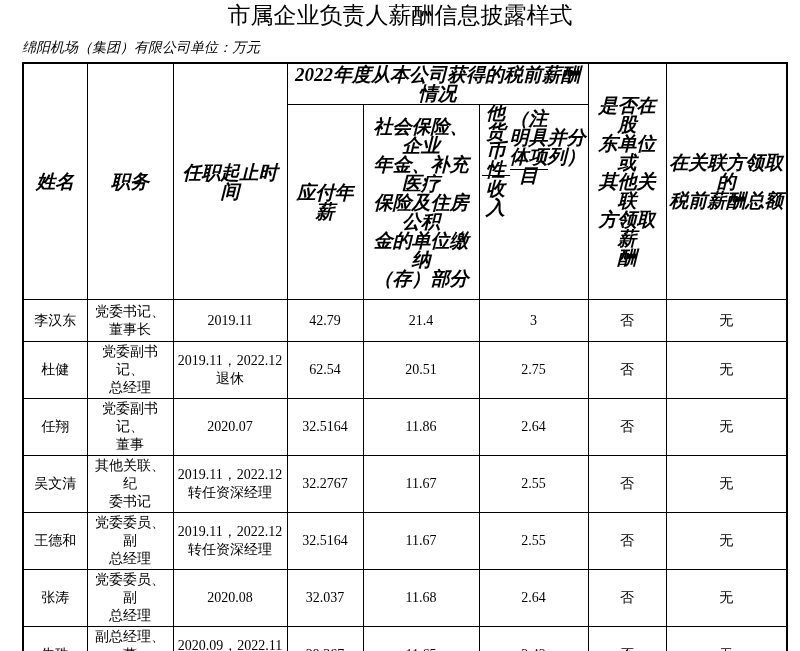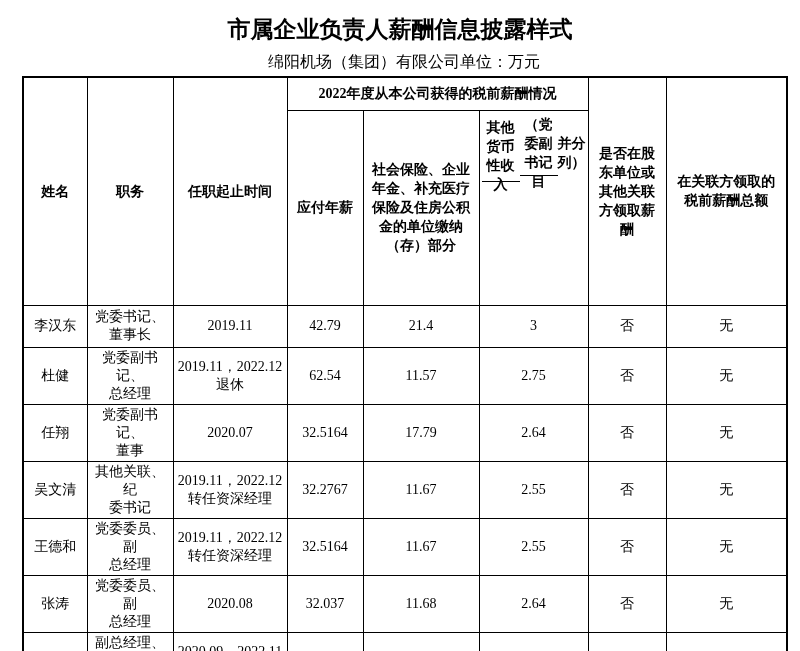--- a/index.html
+++ b/index.html
@@ -10,54 +10,56 @@
     font-family: "Liberation Serif", "DejaVu Serif", serif;
   }
   .page {
     width: 800px;
     height: 651px;
     background: #ffffff;
     overflow: hidden;
     box-sizing: border-box;
   }
   .doc-title {
-    margin-top: 16px;
+    margin-top: 2px;
     text-align: center;
     font-size: 23px;
-    font-weight: bold;
+    font-weight: normal;
     line-height: 28px;
   }
   .subline {
     width: 764px;
     margin: 9px 14px 5px 22px;
     display: flex;
-    justify-content: center;
+    justify-content: flex-start;
     align-items: flex-end;
-    font-size: 16px;
+    font-size: 14px;
     line-height: 18px;
+    font-style: italic;
   }
   table.salary {
     margin-left: 22px;
     width: 764px;
     border-collapse: collapse;
     table-layout: fixed;
     border: 2px solid #000;
   }
   table.salary th, table.salary td {
     border: 1px solid #000;
     text-align: center;
     vertical-align: middle;
     padding: 1px 2px;
     white-space: pre-line;
     overflow: hidden;
   }
   table.salary th {
     font-weight: bold;
-    font-size: 14px;
+    font-size: 19px;
     line-height: 19px;
+    font-style: italic;
   }
   table.salary td {
     font-size: 14px;
     line-height: 18px;
   }
   tr.hdr-top   { height: 33px; }
   tr.hdr-sub   { height: 154px; }
   tr.data-row  { height: 42px; }
   td.c-pos, td.c-term { font-size: 13px; line-height: 17px; padding: 1px 1px; }
   th.other-cell {
@@ -121,21 +123,21 @@
         <th>应付年薪</th>
         <th>社会保险、企业
 年金、补充医疗
 保险及住房公积
 金的单位缴纳
 （存）部分</th>
         <th class="other-cell">
           <div class="other-stack">
             <div class="sec sec-1">其他货币性收
 入</div>
-            <div class="sec sec-2">（党委副书记
+            <div class="sec sec-2">（注明具体项
 目</div>
             <div class="sec sec-3">并分列）</div>
           </div>
         </th>
       </tr>
 
       <tr class="data-row">
         <td>李汉东</td>
         <td class="c-pos">党委书记、
 董事长</td>
@@ -146,32 +148,32 @@
         <td>否</td>
         <td>无</td>
       </tr>
       <tr class="data-row">
         <td>杜健</td>
         <td class="c-pos">党委副书记、
 总经理</td>
         <td class="c-term">2019.11，2022.12
 退休</td>
         <td>62.54</td>
-        <td>11.57</td>
+        <td>20.51</td>
         <td>2.75</td>
         <td>否</td>
         <td>无</td>
       </tr>
       <tr class="data-row">
         <td>任翔</td>
         <td class="c-pos">党委副书记、
 董事</td>
         <td class="c-term">2020.07</td>
         <td>32.5164</td>
-        <td>17.79</td>
+        <td>11.86</td>
         <td>2.64</td>
         <td>否</td>
         <td>无</td>
       </tr>
       <tr class="data-row">
         <td>吴文清</td>
         <td class="c-pos">其他关联、纪
 委书记</td>
         <td class="c-term">2019.11，2022.12
 转任资深经理</td>

